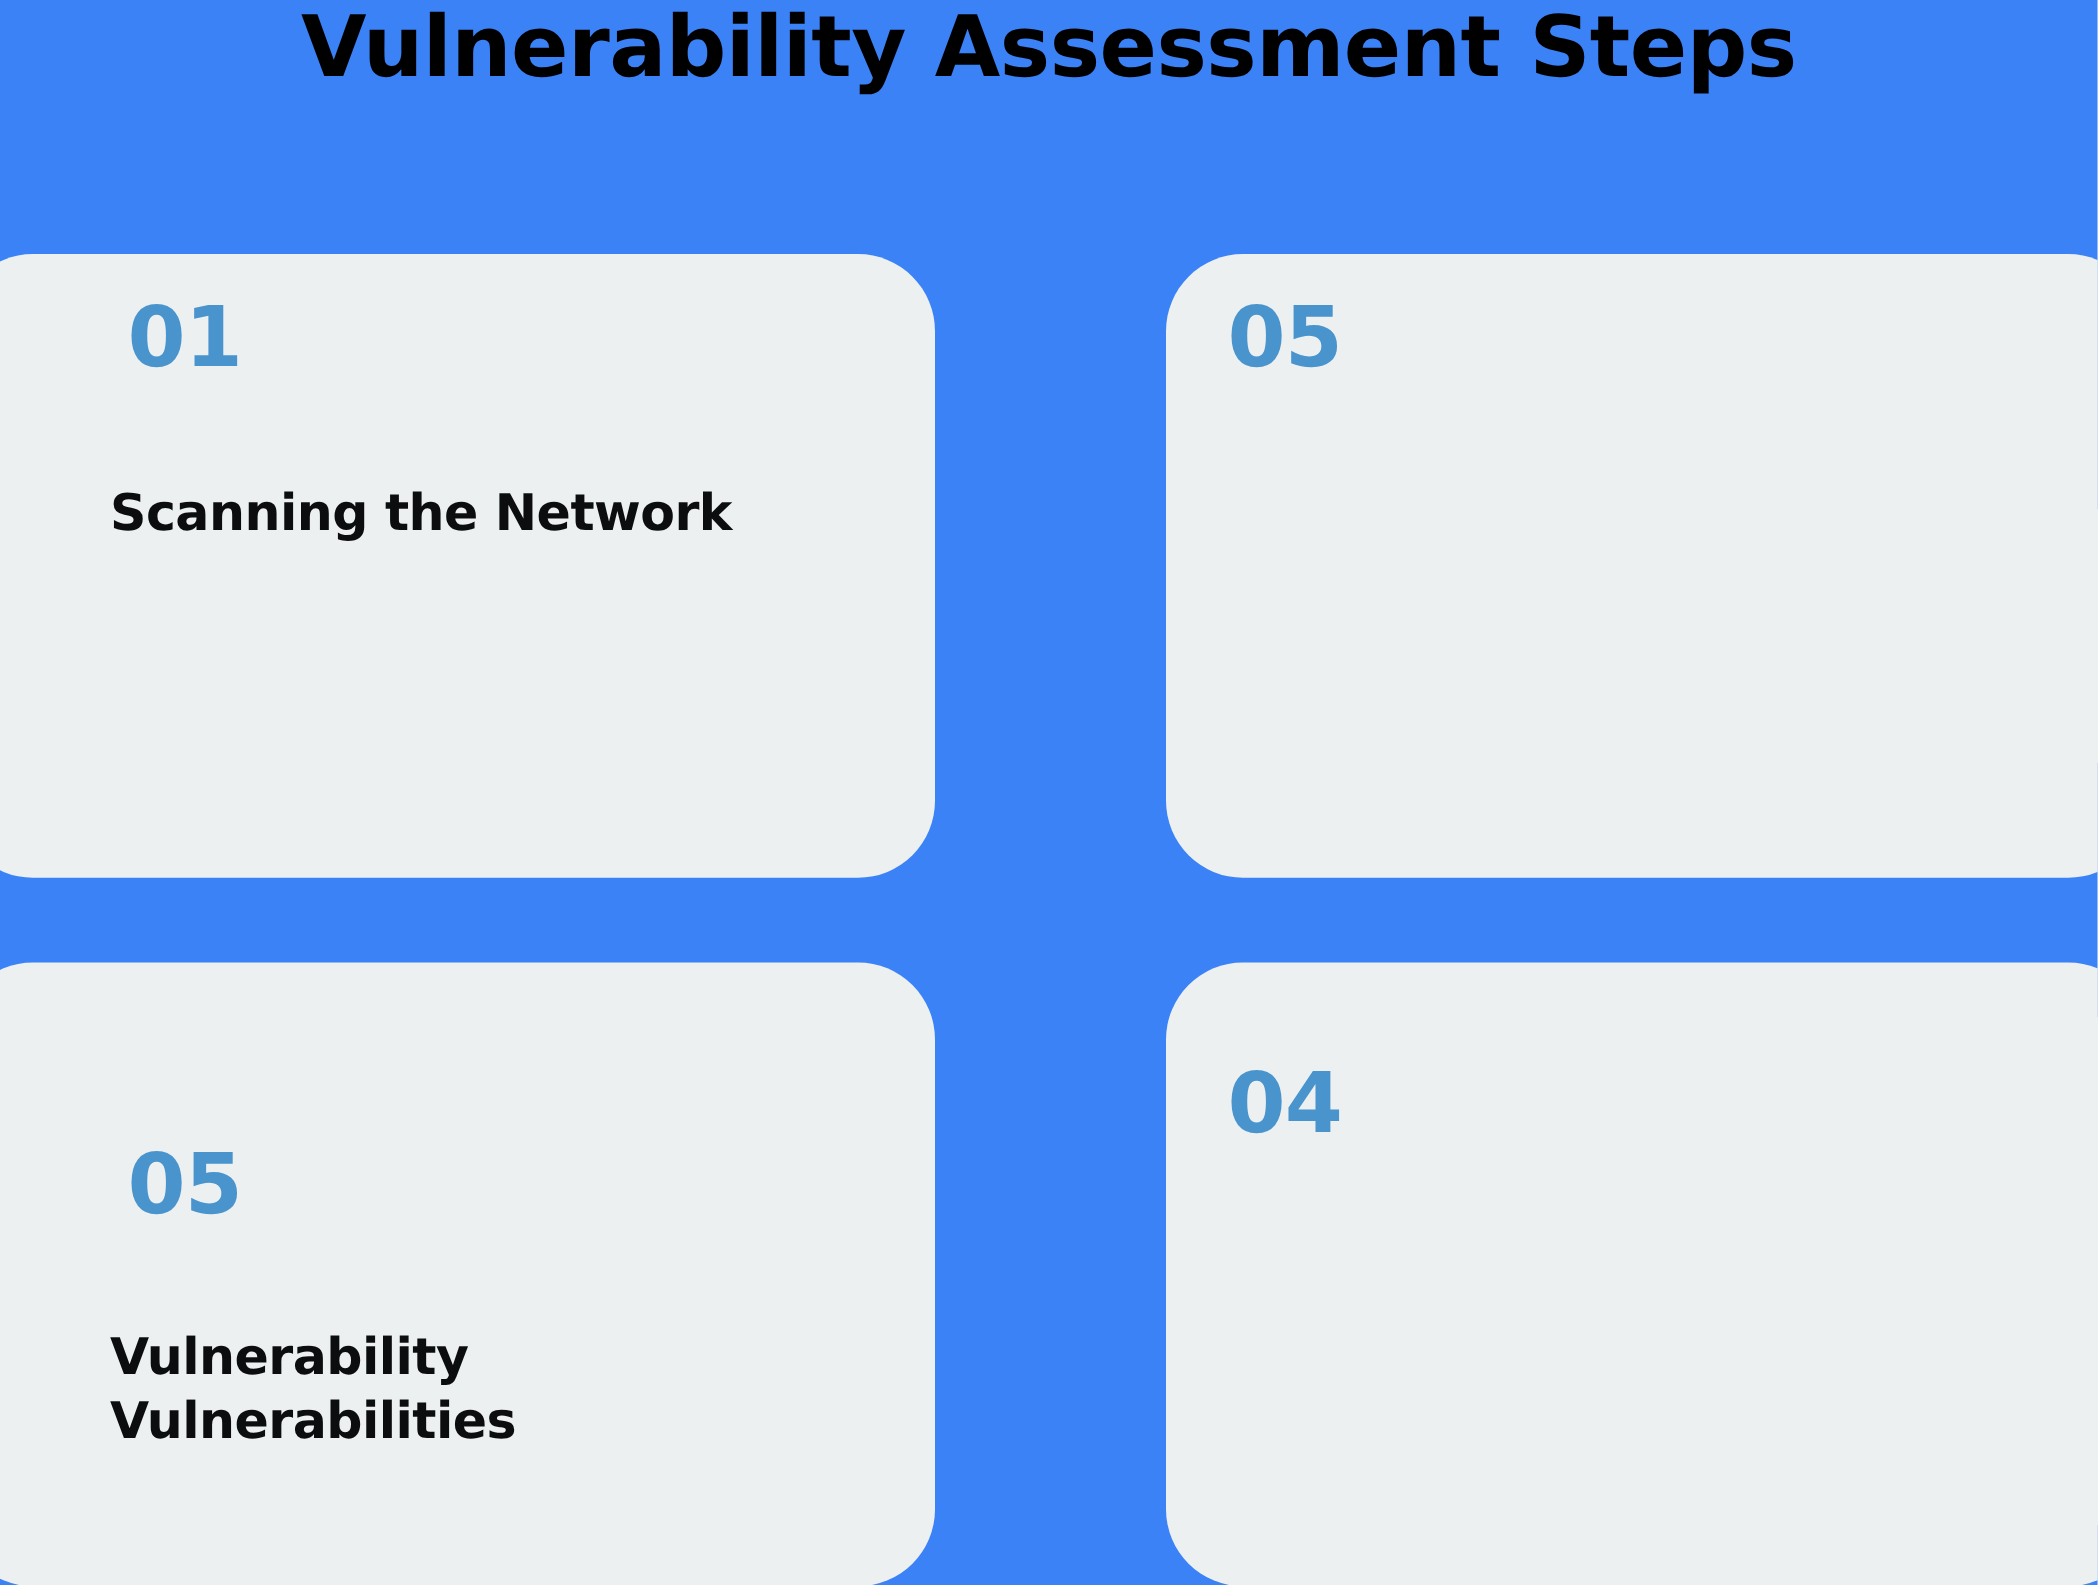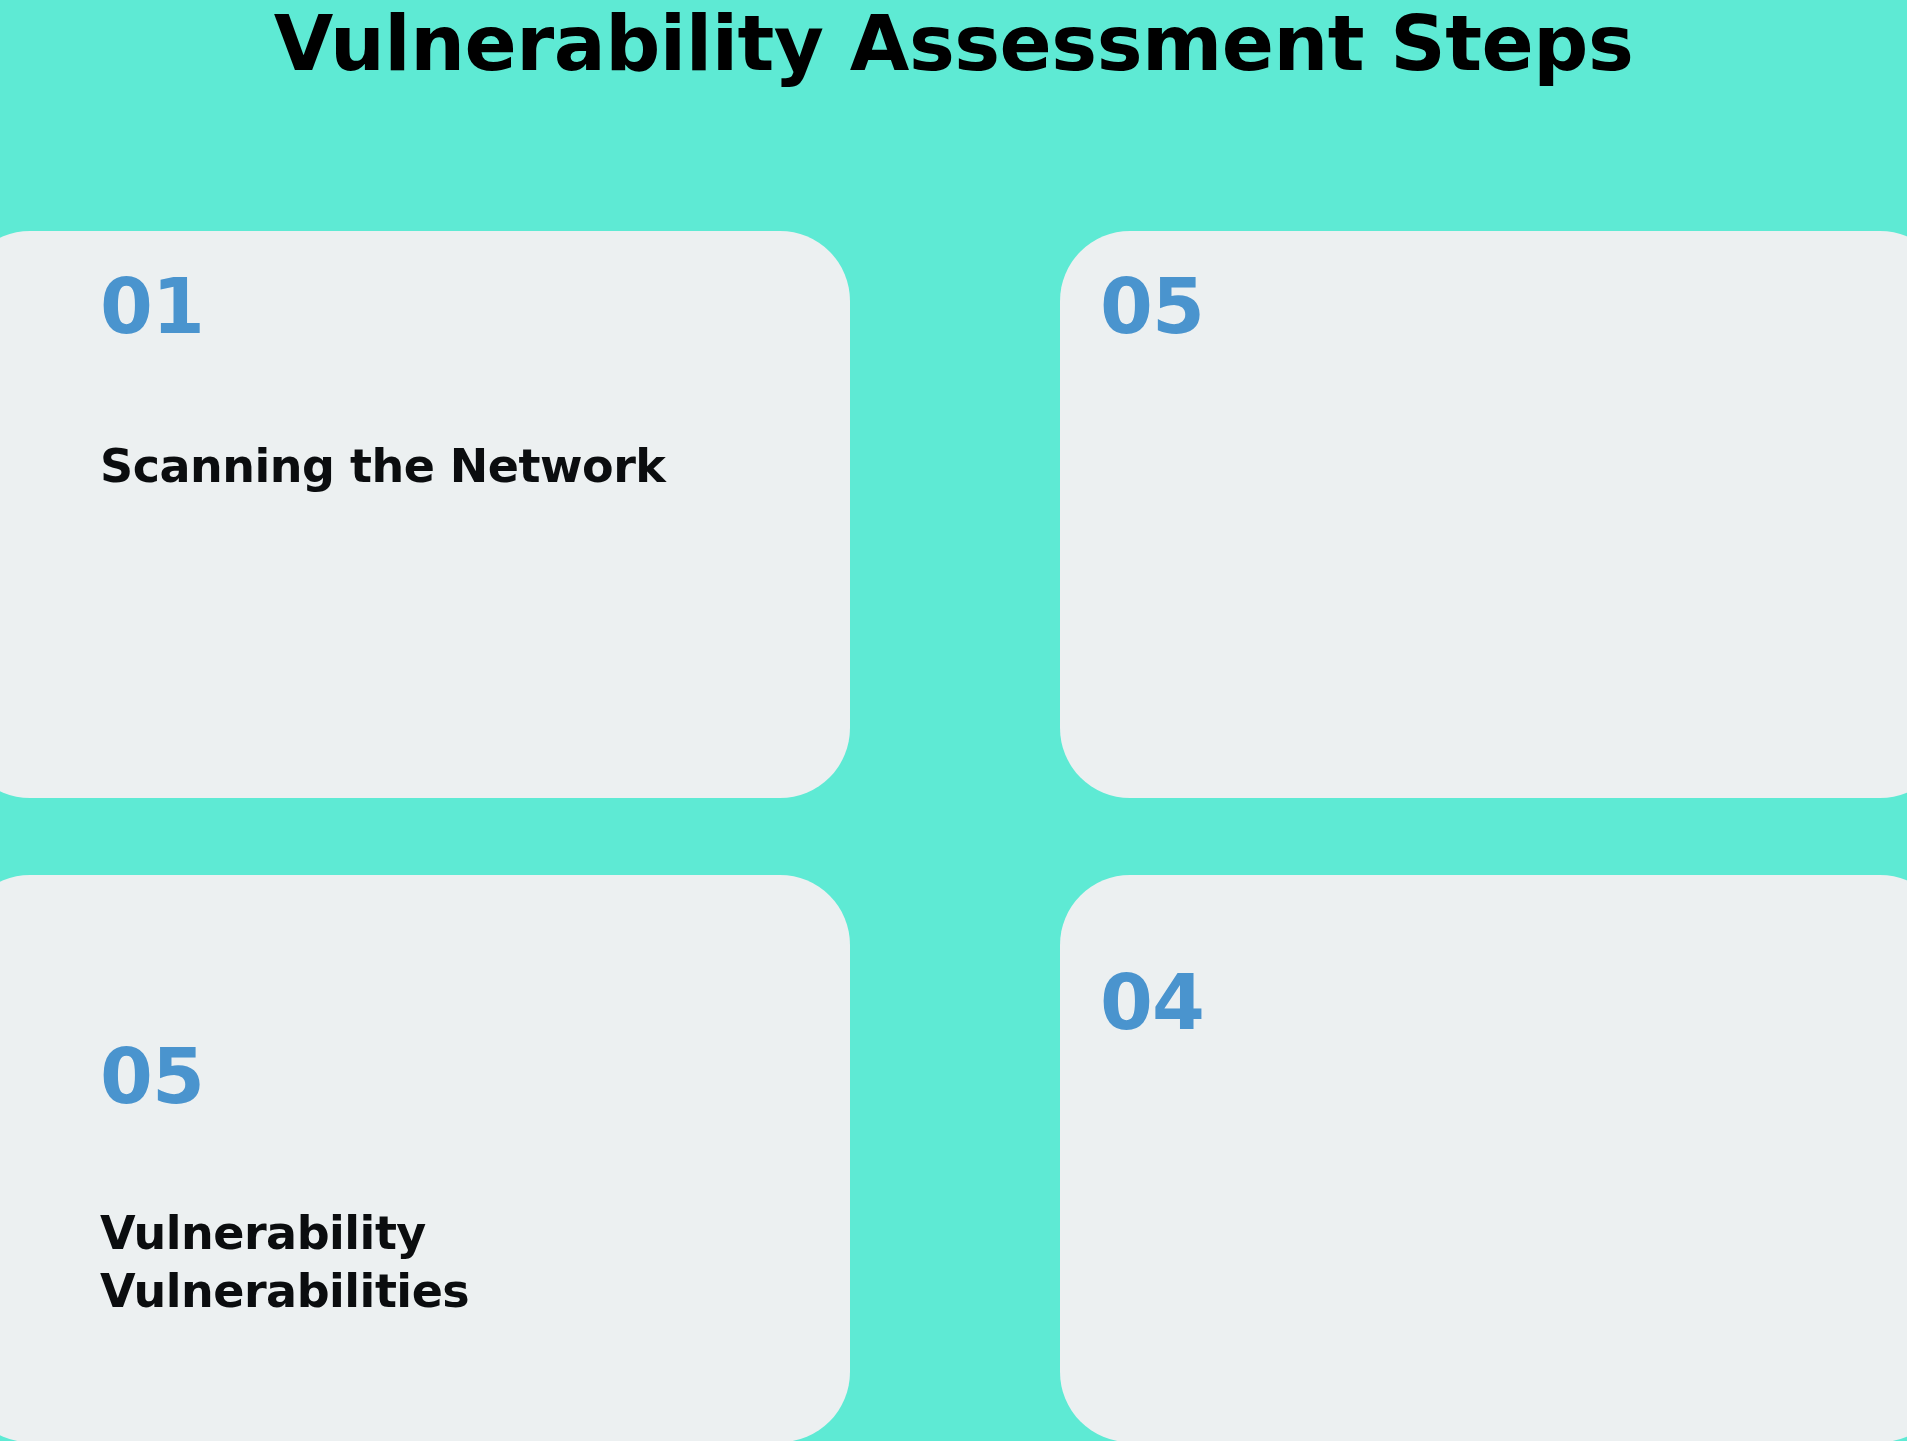--- a/index.html
+++ b/index.html
@@ -9,21 +9,21 @@
     height: 1441px;
     background: #ffffff;
     font-family: "Liberation Sans", sans-serif;
     overflow: hidden;
   }
 
   #infographic {
     position: relative;
     width: 1907px;
     height: 1441px;
-    background: #5eead4;
+    background: #3b82f6;
   }
 
   
   .page-title {
     position: absolute;
     left: 0;
     top: -4px;
     width: 1907px;
     height: 96px;
     line-height: 96px;
@@ -57,21 +57,21 @@
     right: 60px;
     height: 100%;
   }
 
   #card-2 .card-inner,
   #card-4 .card-inner { left: 40px; }
 
   .step-number {
     position: absolute;
     top: 38px;
-    left: 0;
+    left: 16px;
     font-family: "DejaVu Sans", sans-serif;
     font-size: 76px;
     font-weight: bold;
     letter-spacing: -1px;
     color: #4A94CE;
     line-height: 1;
   }
 
   .step-title {
     position: absolute;

